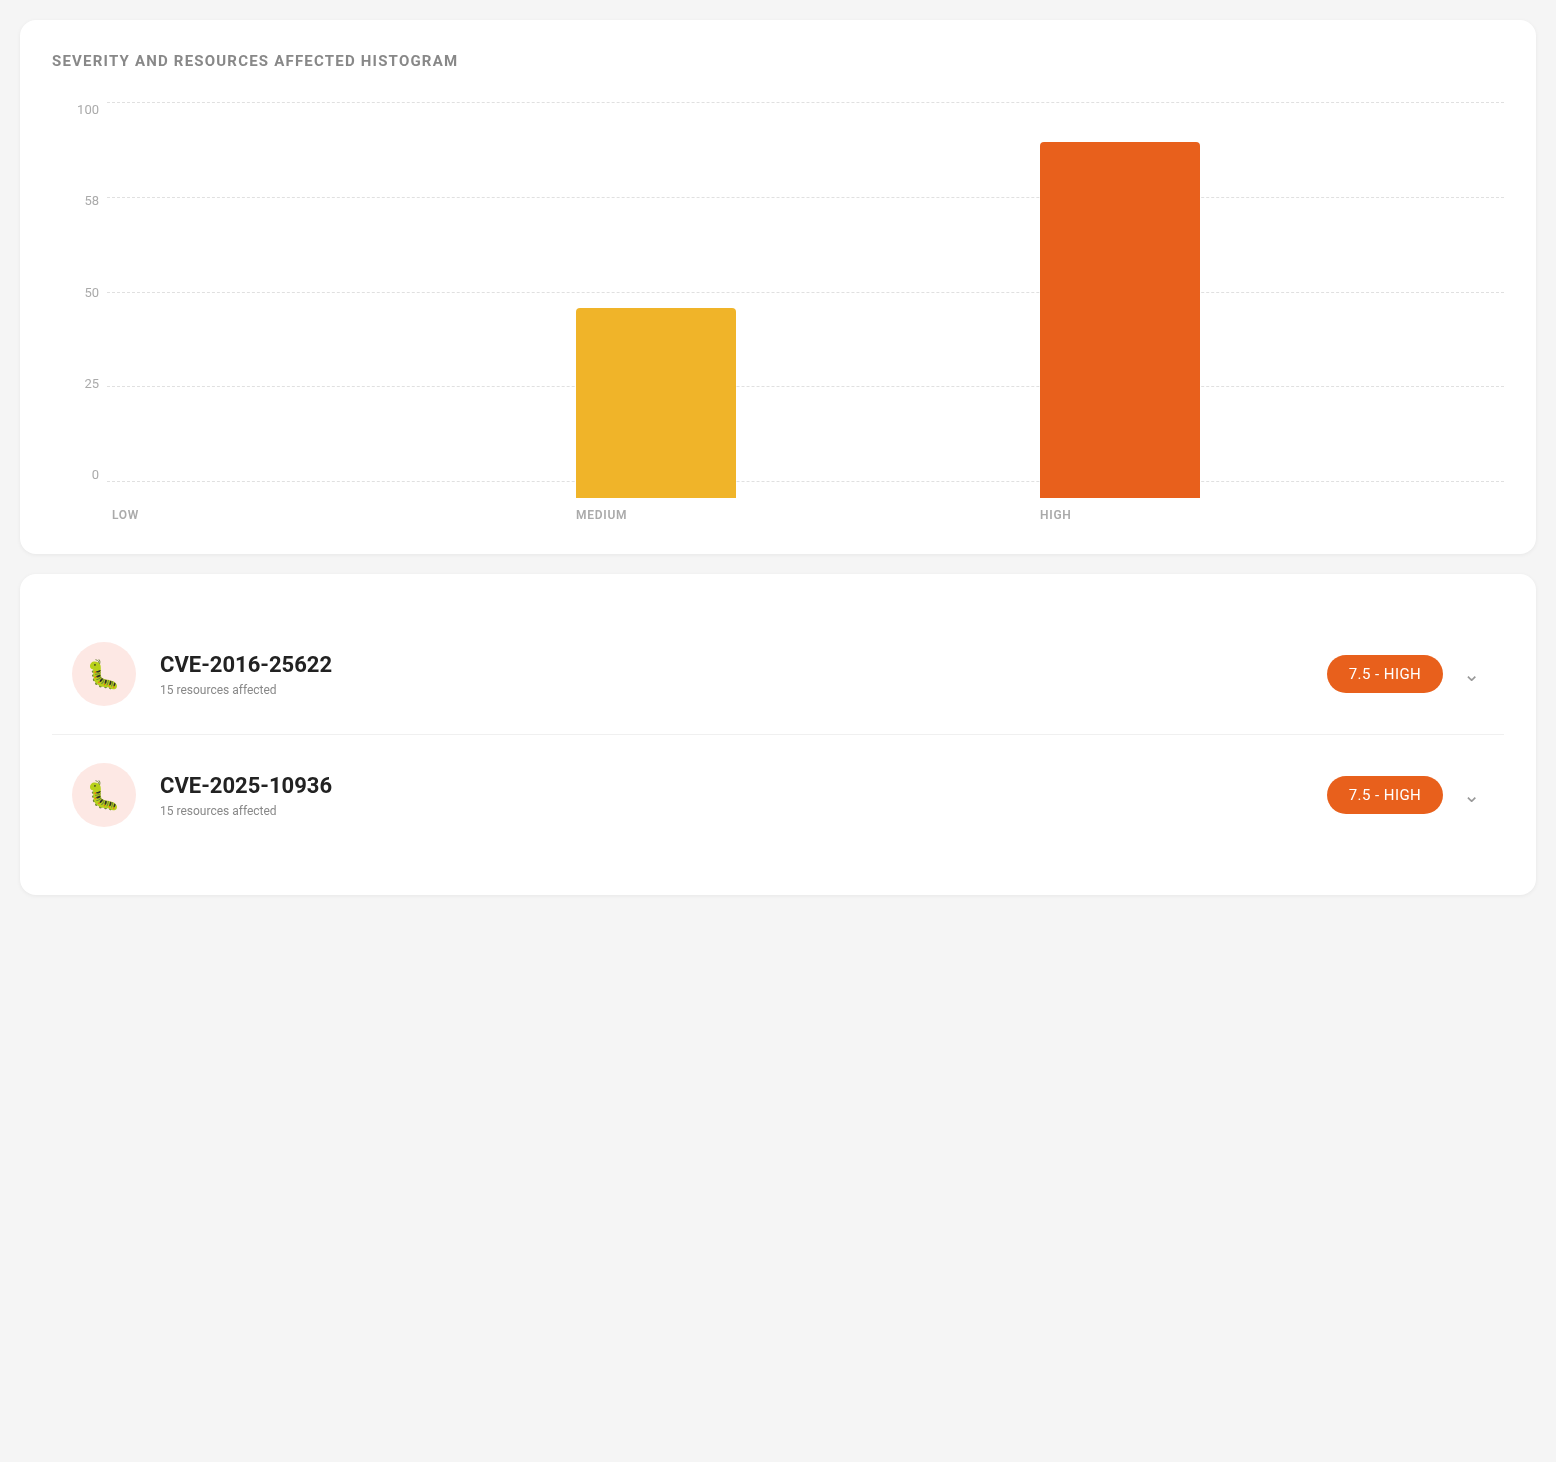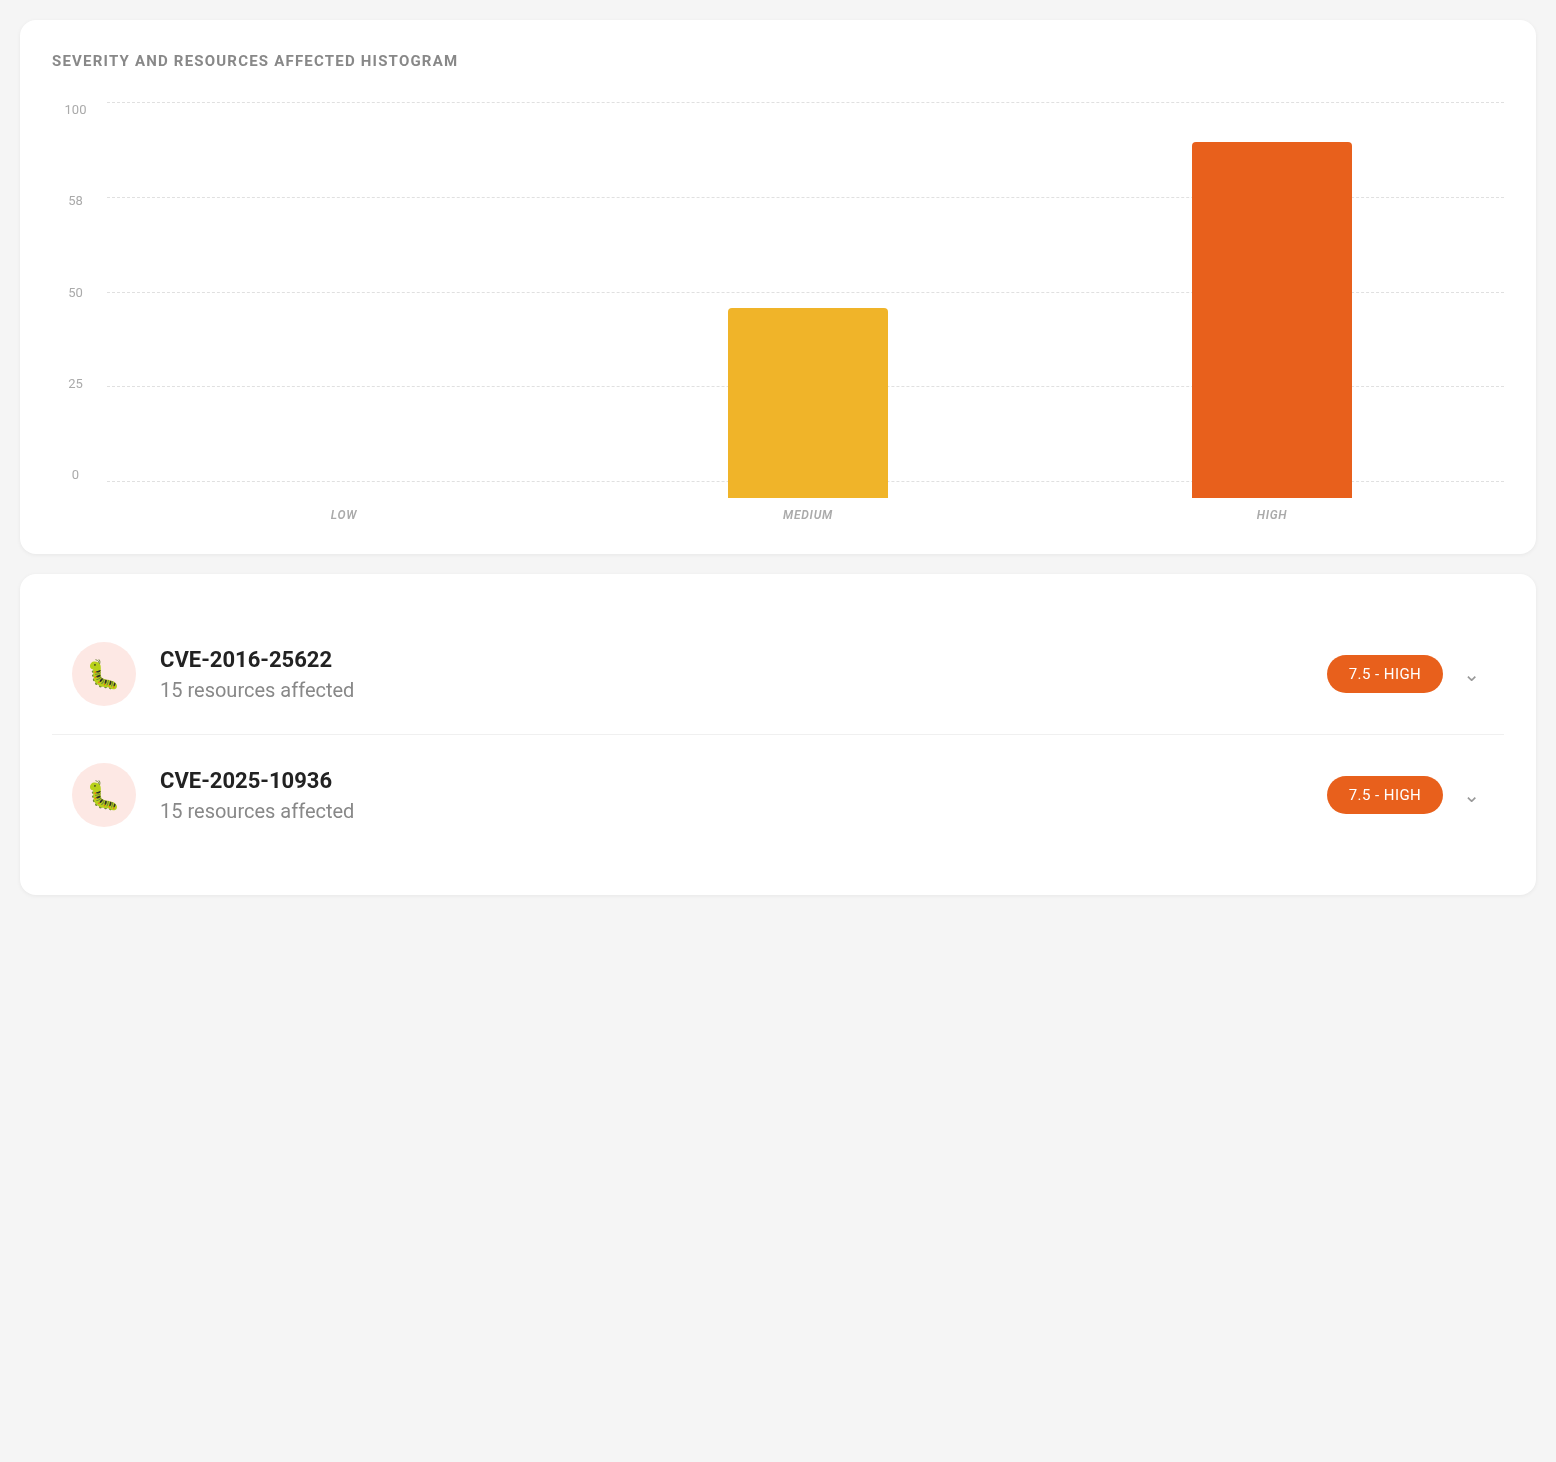--- a/index.html
+++ b/index.html
@@ -48,21 +48,21 @@
       bottom: 40px;
       width: 55px;
       display: flex;
       flex-direction: column-reverse;
       justify-content: space-between;
     }
 
     .y-label {
       font-size: 13px;
       color: #aaa;
-      text-align: center;
+      text-align: right;
       padding-right: 8px;
     }
 
     .grid-lines {
       position: absolute;
       left: 55px;
       right: 0;
       top: 0;
       bottom: 40px;
       display: flex;
@@ -82,25 +82,23 @@
       align-items: flex-end;
       justify-content: space-around;
       flex: 1;
       height: calc(100% - 40px);
       position: relative;
     }
 
     .bar-group {
       display: flex;
       flex-direction: column;
-      align-items: center;
       flex: 1;
       height: 100%;
       justify-content: flex-end;
-      font-style: italic;
     }
 
     .bar {
       width: 160px;
       border-radius: 4px 4px 0 0;
       transition: opacity 0.2s;
     }
 
     .bar-label {
       font-size: 12px;
@@ -149,21 +147,21 @@
     }
 
     .cve-id {
       font-size: 22px;
       font-weight: 700;
       color: #222;
       margin-bottom: 6px;
     }
 
     .cve-resources {
-      font-size: 20px;
+      font-size: 12px;
       color: #888;
     }
 
     .cve-badge {
       background: #e8601c;
       color: white;
       border-radius: 24px;
       padding: 10px 22px;
       font-size: 15px;
       font-weight: 400;

